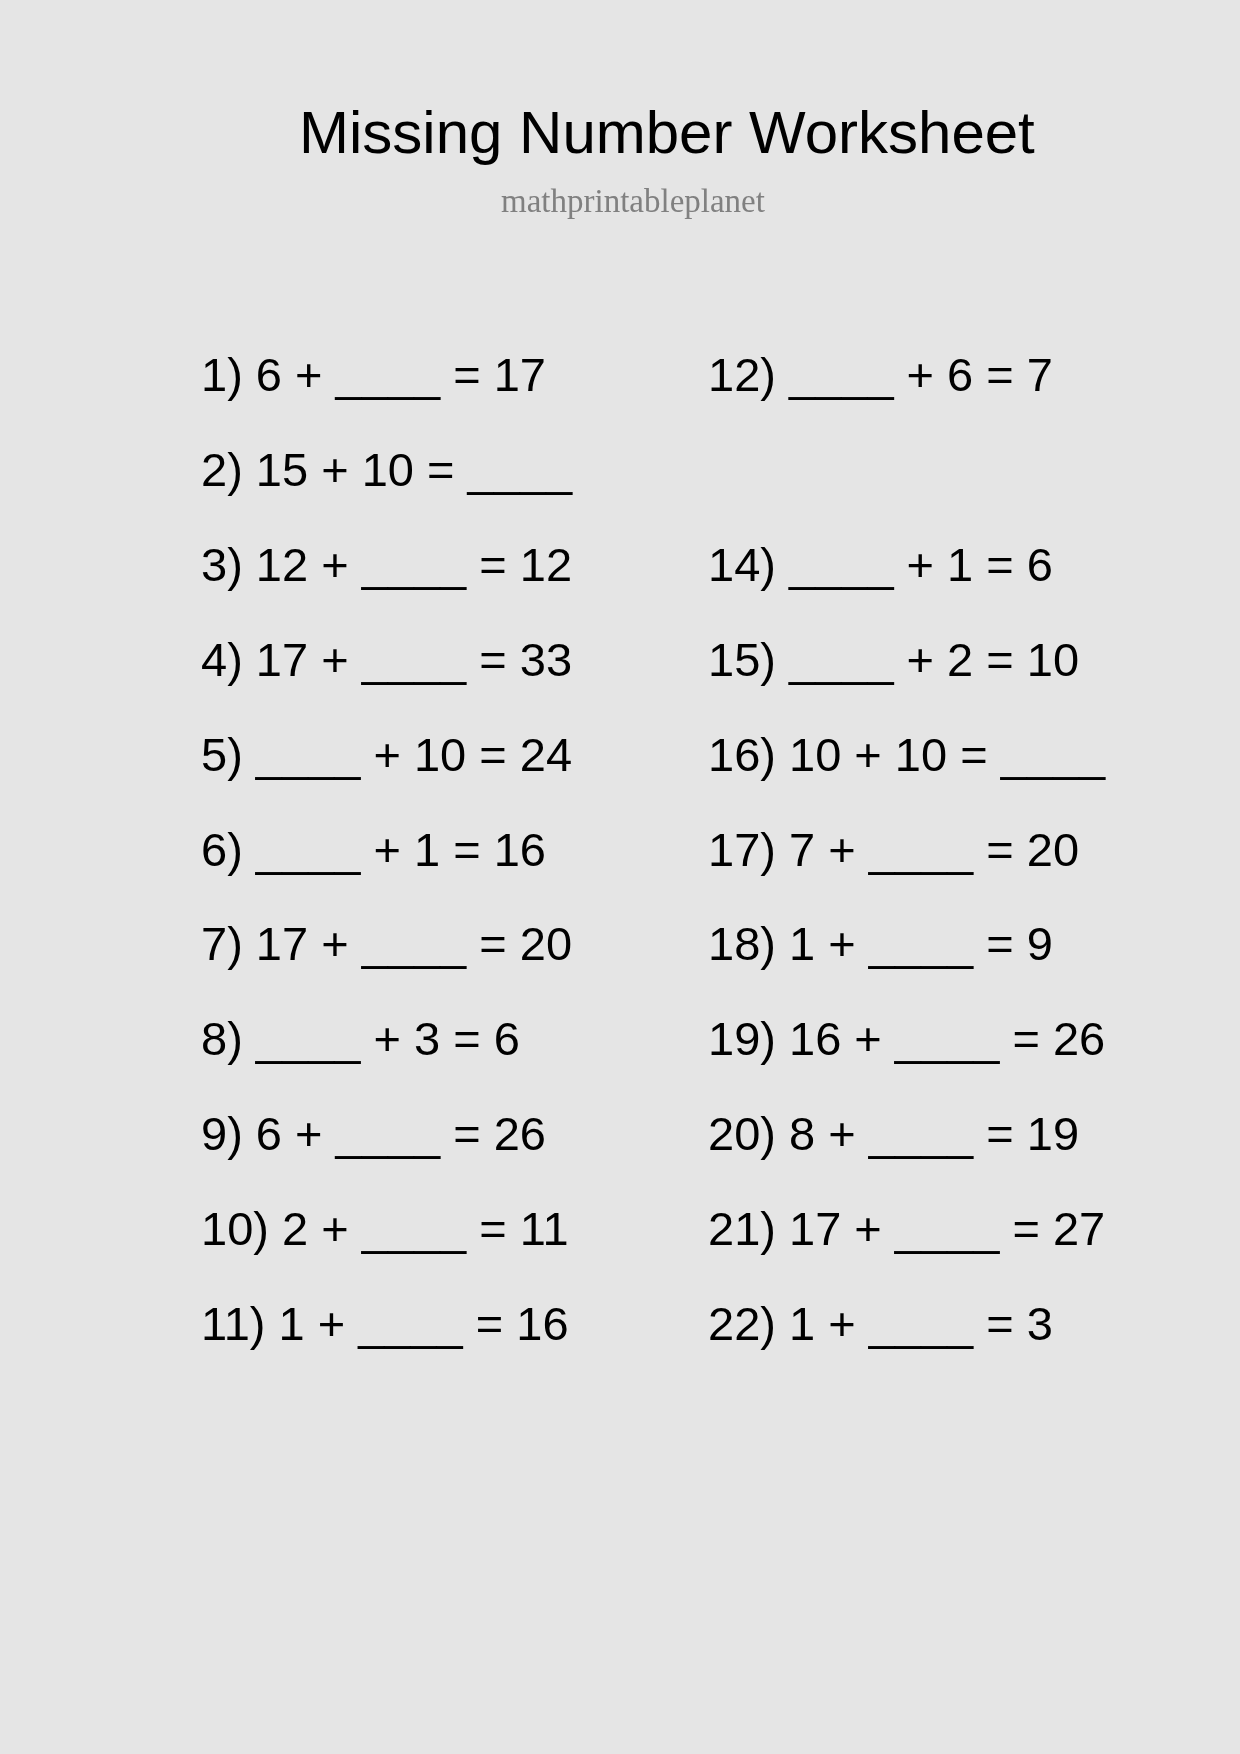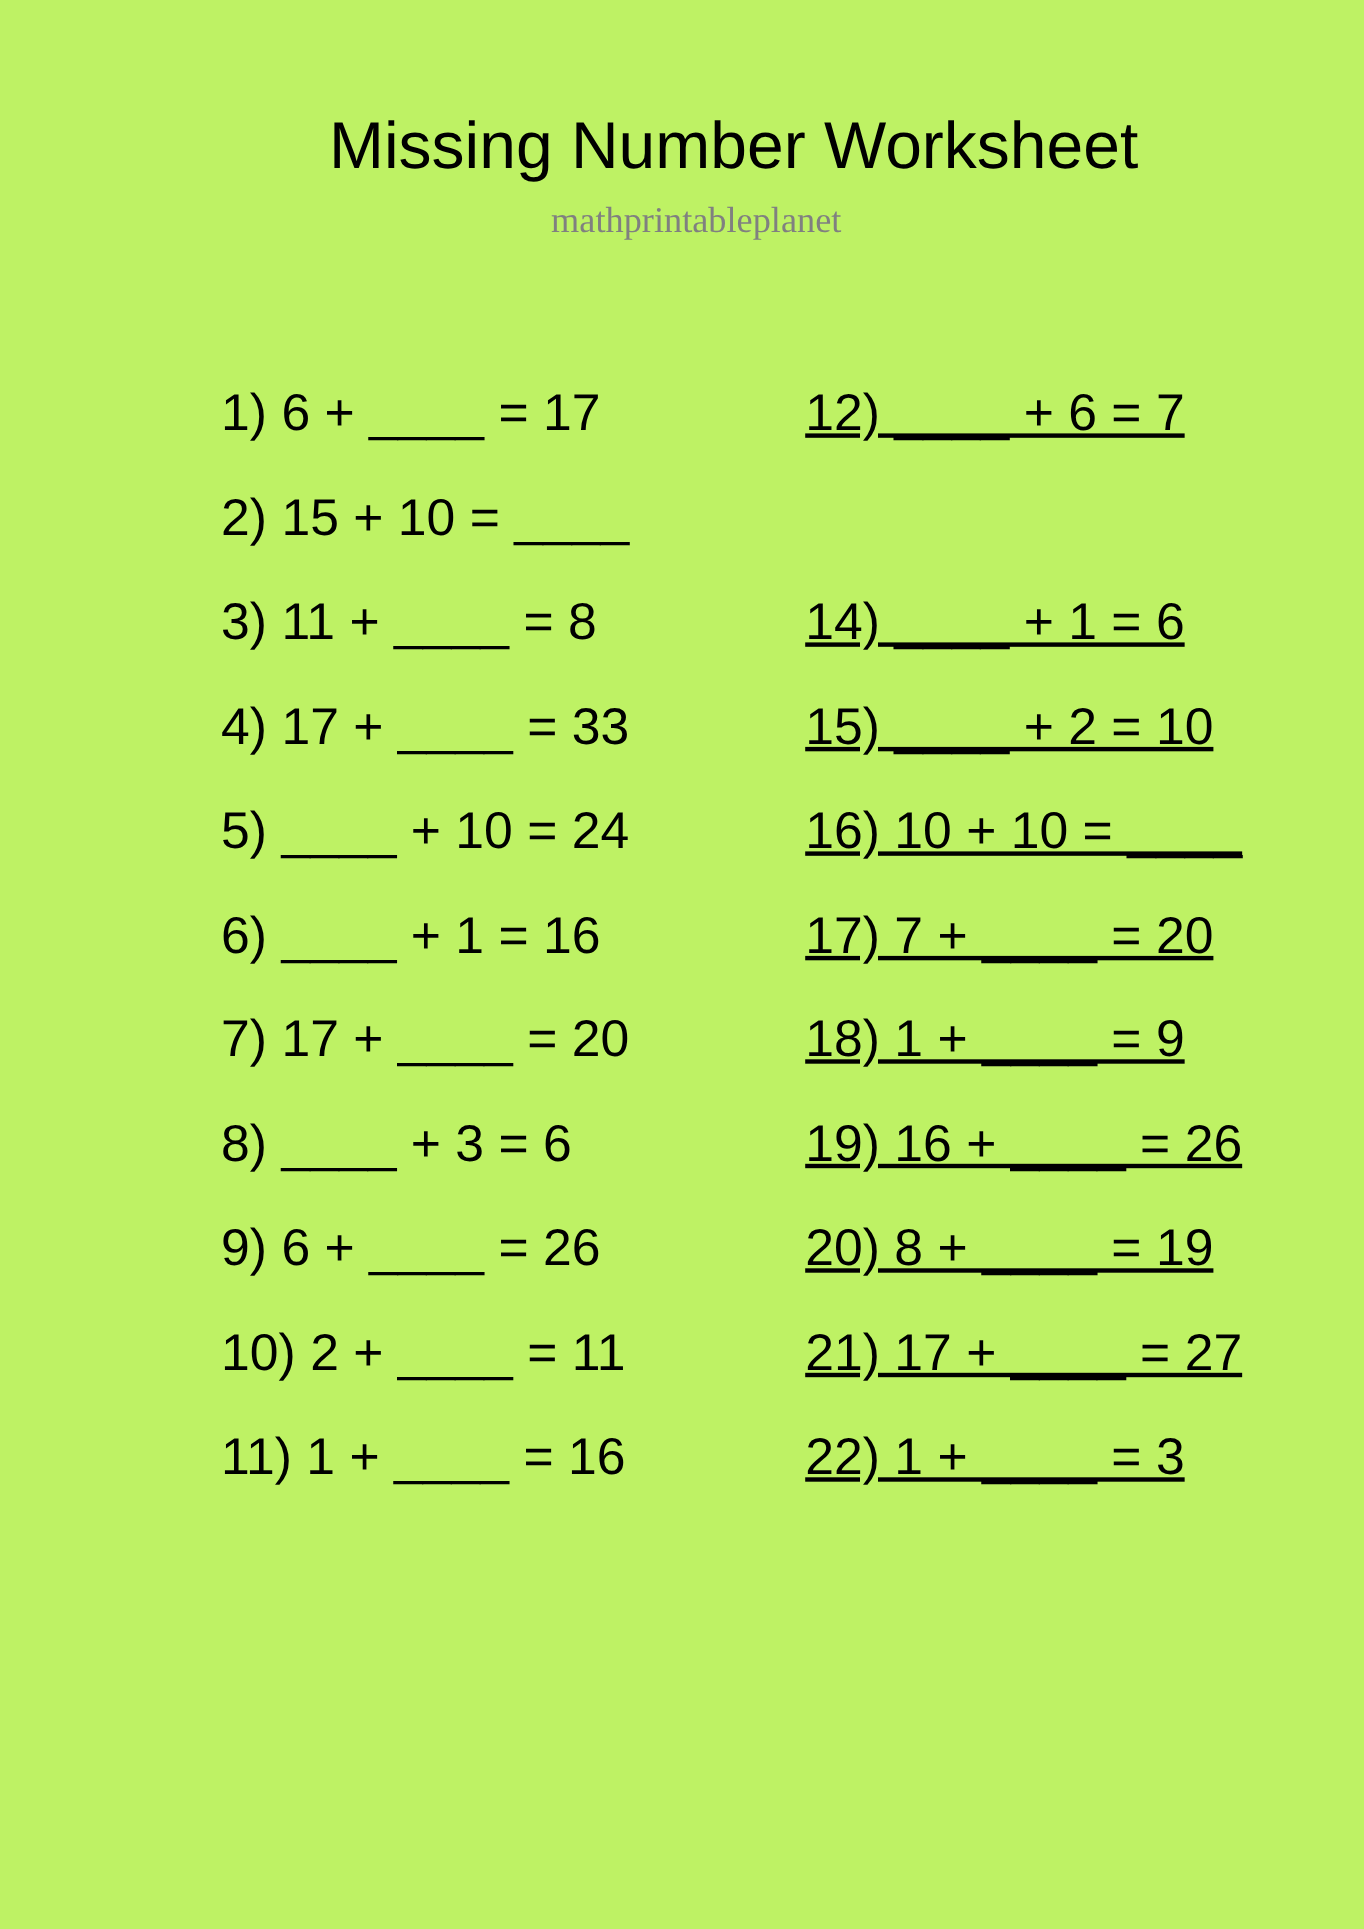--- a/index.html
+++ b/index.html
@@ -13,21 +13,21 @@
     position: relative;
     overflow: hidden;
     font-family: "Liberation Sans", sans-serif;
     color: #000000;
   }
   .page {
     position: absolute;
     left: 0; top: 0;
     width: 1240px;
     height: 1754px;
-    background: #bef264;
+    background: #e5e5e5;
     text-align: right;
   }
   .title {
     position: absolute;
     left: 299px;
     top: 97px;
     font-size: 60px;
     line-height: 72px;
     white-space: nowrap;
     letter-spacing: 0px;
@@ -48,34 +48,34 @@
     width: 1112px;
     height: 1754px;
   }
   .problem {
     position: absolute;
     font-size: 47px;
     line-height: 56px;
     white-space: pre;
   }
   .col-left  { left: 201px; }
-  .col-right { left: 732px; text-decoration: underline; }
+  .col-right { left: 708px; }
 </style>
 </head>
 <body>
 
 <div class="page">
   <div class="title">Missing Number Worksheet</div>
   <div class="subtitle">mathprintableplanet</div>
 
   <div class="problems">
 
     <div class="problem col-left" style="top:347px">1) 6 + ____ = 17</div>
     <div class="problem col-left" style="top:442px">2) 15 + 10 = ____</div>
-    <div class="problem col-left" style="top:537px">3) 11 + ____ = 8</div>
+    <div class="problem col-left" style="top:537px">3) 12 + ____ = 12</div>
     <div class="problem col-left" style="top:632px">4) 17 + ____ = 33</div>
     <div class="problem col-left" style="top:727px">5) ____ + 10 = 24</div>
     <div class="problem col-left" style="top:822px">6) ____ + 1 = 16</div>
     <div class="problem col-left" style="top:916px">7) 17 + ____ = 20</div>
     <div class="problem col-left" style="top:1011px">8) ____ + 3 = 6</div>
     <div class="problem col-left" style="top:1106px">9) 6 + ____ = 26</div>
     <div class="problem col-left" style="top:1201px">10) 2 + ____ = 11</div>
     <div class="problem col-left" style="top:1296px">11) 1 + ____ = 16</div>
 
     <div class="problem col-right" style="top:347px">12) ____ + 6 = 7</div>

